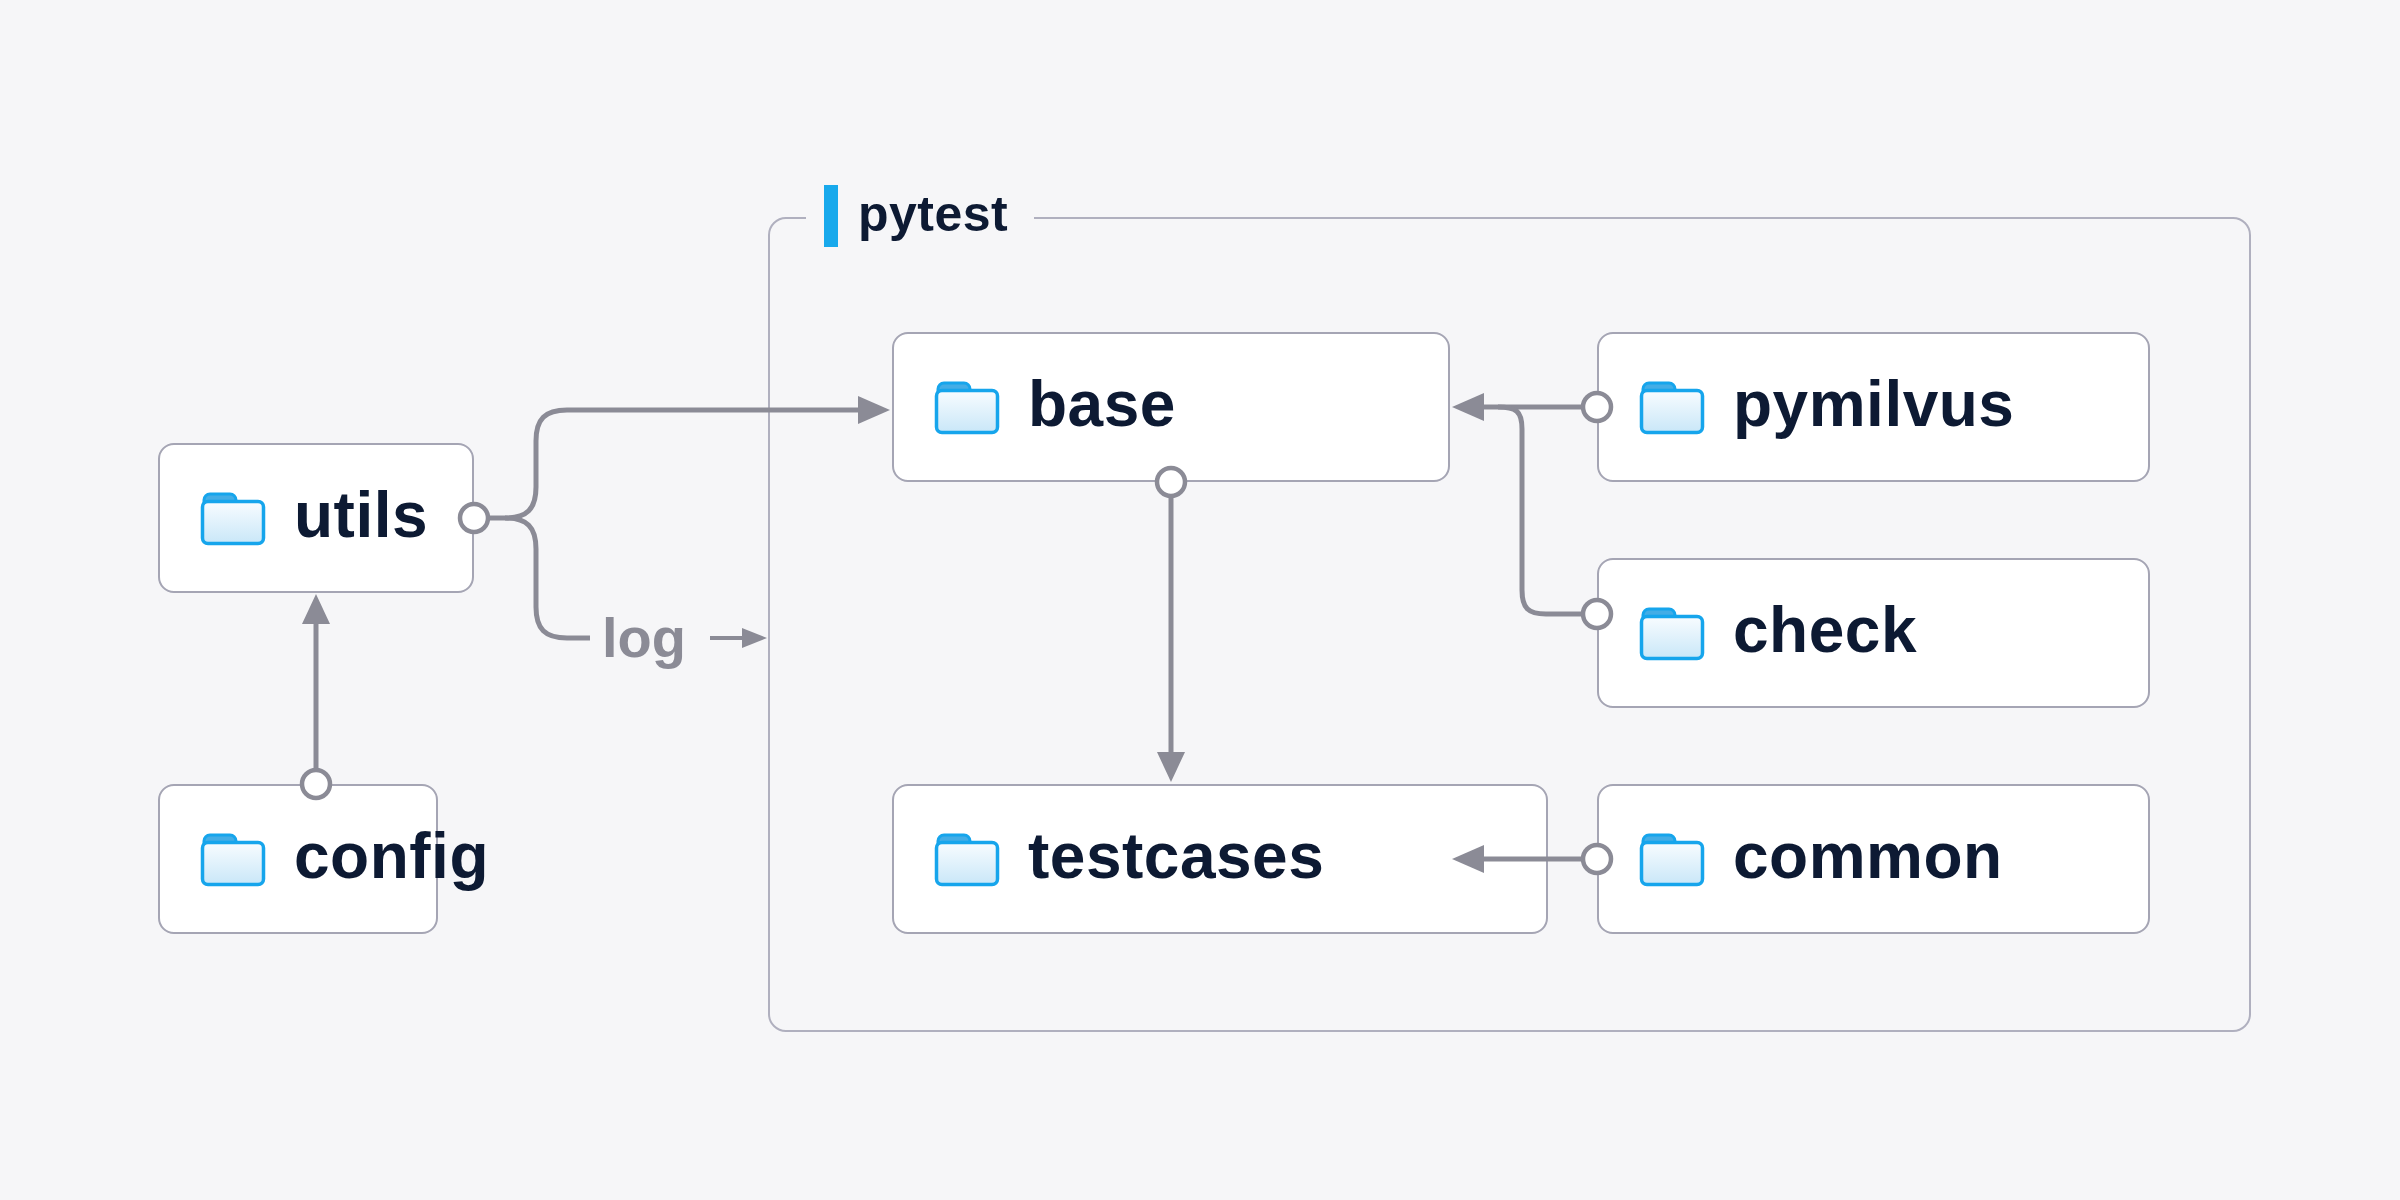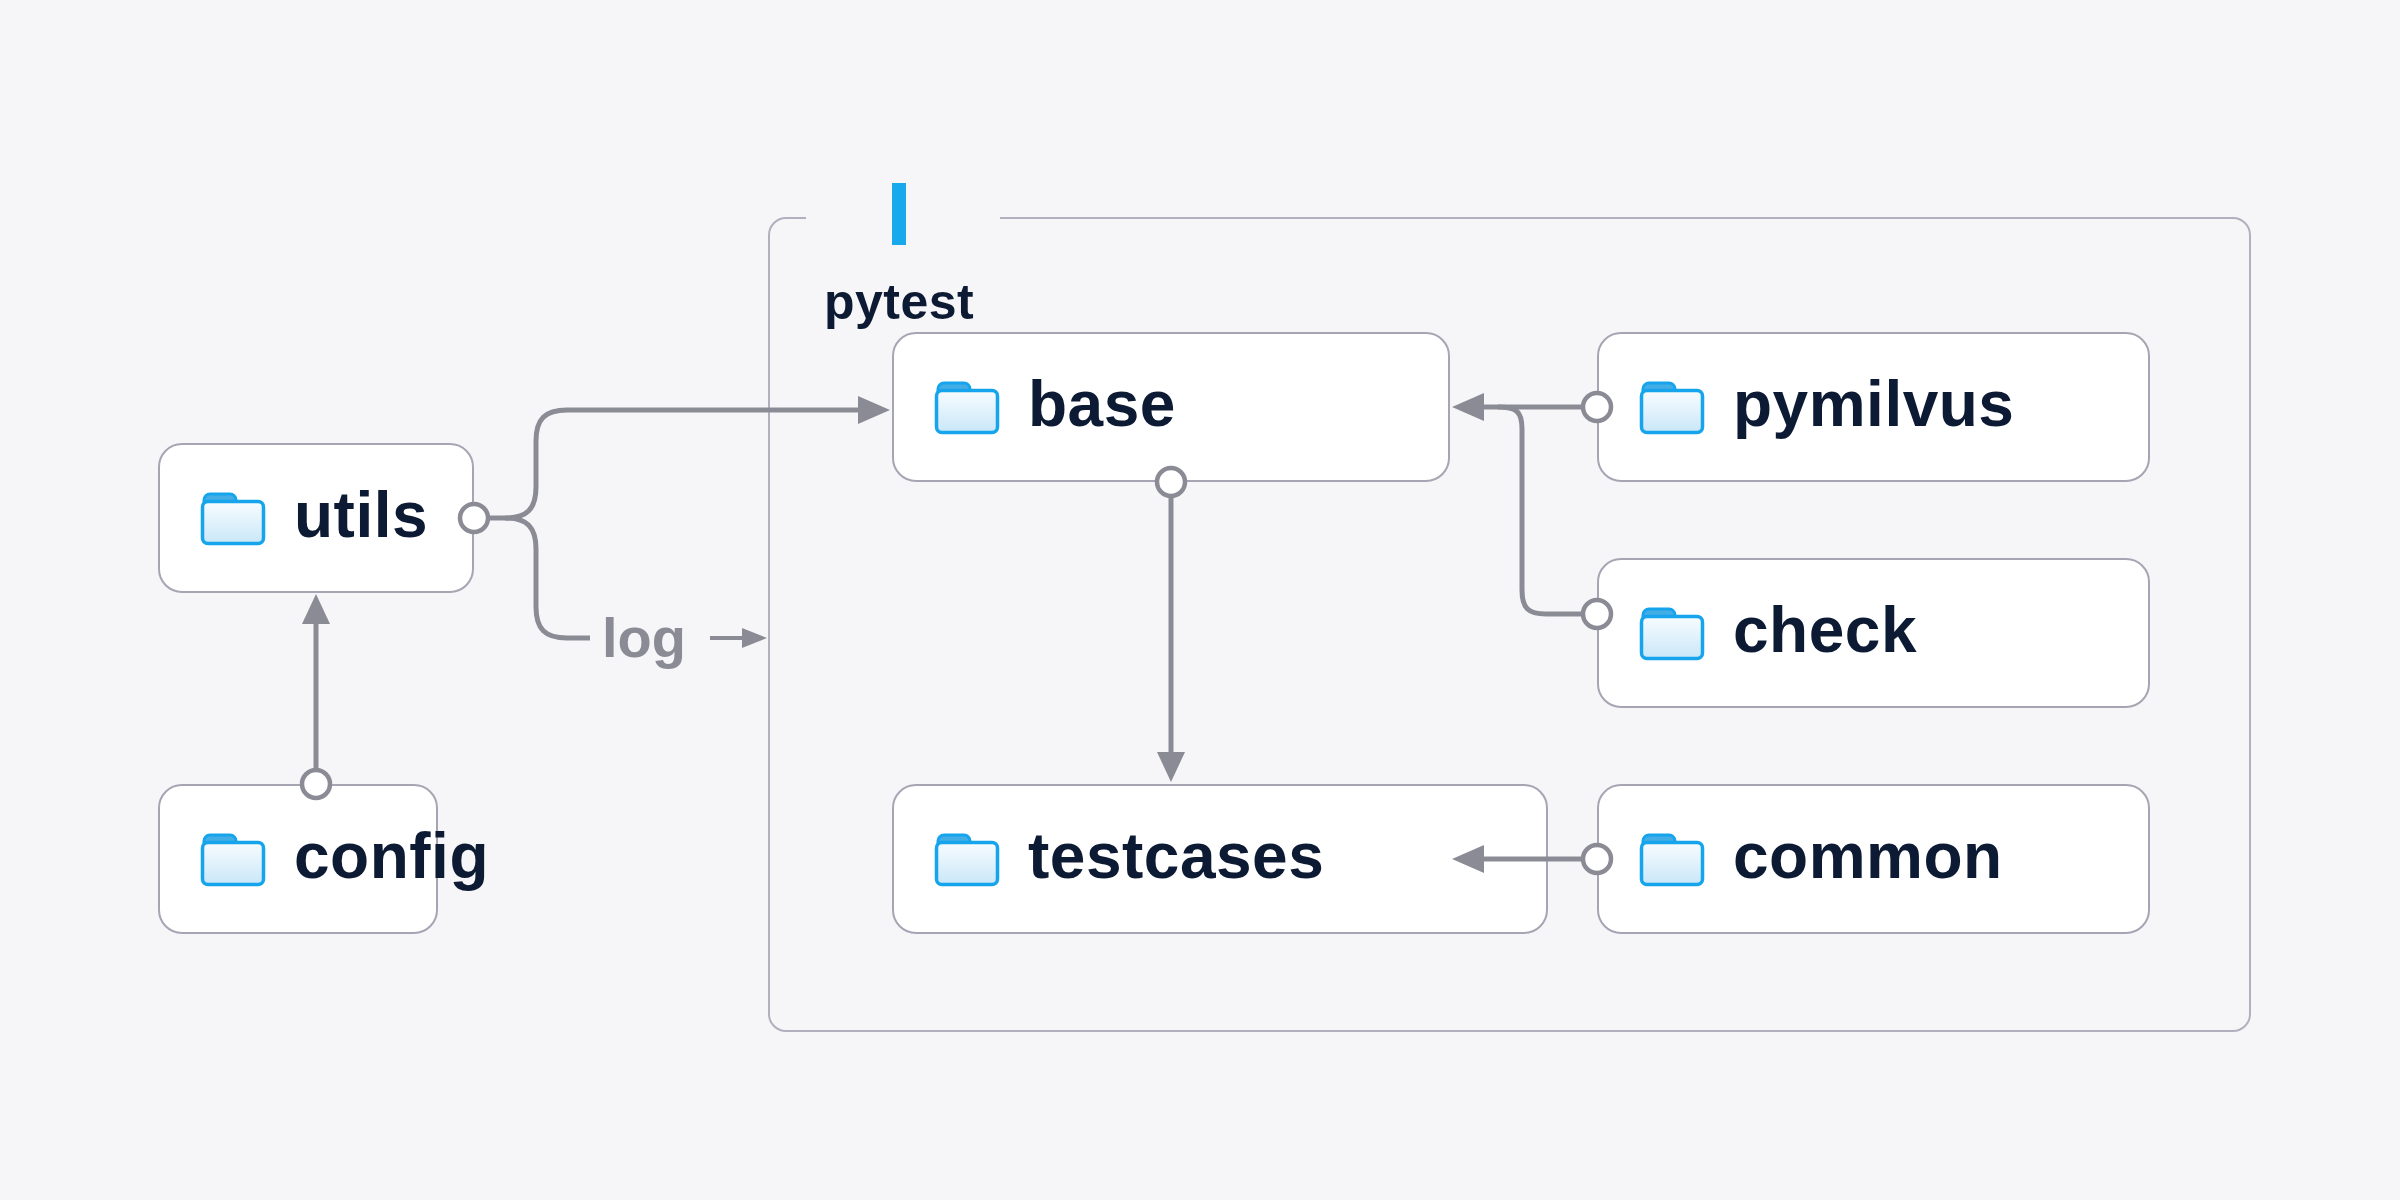--- a/index.html
+++ b/index.html
@@ -21,45 +21,44 @@
     border:2px solid #b0b0bf;
     border-radius:18px;
     background:transparent;
     z-index:1;
   }
   .group-label {
     position:absolute;
     left:806px; top:183px;
     height:66px;
     display:flex; align-items:center;
-    gap:32px;
+    gap:20px;
     background:#f6f6f8;
     padding:0 26px 0 18px;
     z-index:3;
-    flex-direction:column;
   }
   .accent-bar {
     width:14px; height:62px;
     background:#18a9ec;
     flex:0 0 auto;
   }
   .group-label-text {
     font-size:50px;
     font-weight:700;
     color:#0d1a33;
     letter-spacing:0.5px;
     line-height:1;
     padding-bottom:4px;
   }
   
   .node {
     position:absolute;
     background:#ffffff;
     border:2.5px solid #a5a5b4;
-    border-radius:24px;
+    border-radius:16px;
     display:flex;
     align-items:center;
     z-index:2;
     box-sizing:border-box;
   }
   .node .folder {
     width:66px; height:56px;
     margin-left:40px;
     flex:0 0 auto;
   }

